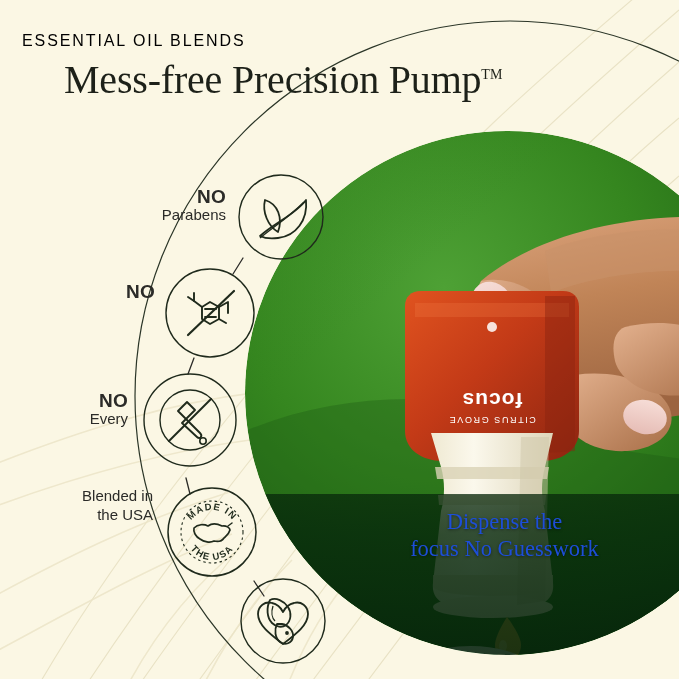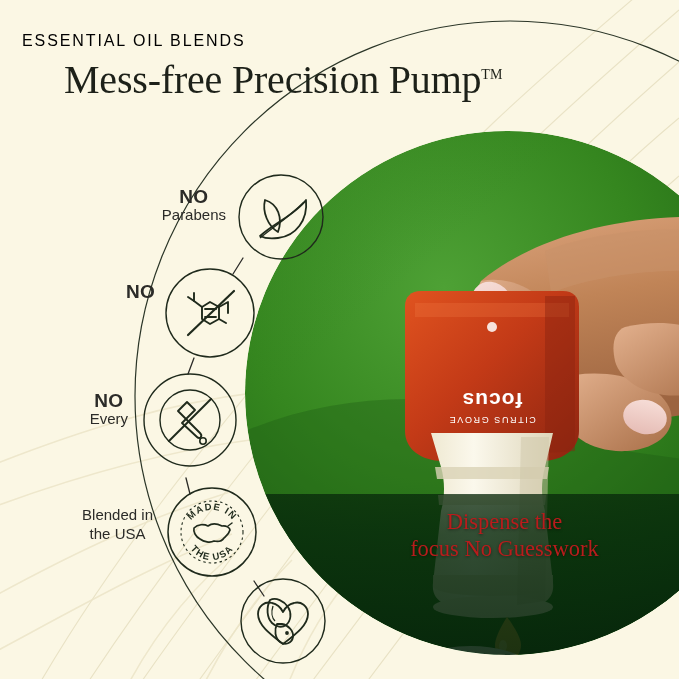--- a/index.html
+++ b/index.html
@@ -35,31 +35,31 @@
   
   .photo-wrap{
     position:absolute;left:245px;top:131px;width:524px;height:524px;
     border-radius:50%;overflow:hidden;
   }
   .photo-svg{position:absolute;left:0;top:0;}
   .outline-arc{position:absolute;left:0;top:0;pointer-events:none;}
 
   .caption{
     position:absolute;left:330px;top:508px;width:349px;
-    text-align:center;color:#b91c1c;
+    text-align:center;color:#1d4ed8;
     font-family:"Liberation Serif", serif;
     font-size:22.5px;line-height:27px;
     text-shadow:0 1px 3px rgba(0,0,0,.45);
     pointer-events:none;
   }
 
   
   .feature{position:absolute;}
   .feature .label{
-    position:absolute;right:0;top:0;text-align:center;white-space:nowrap;
+    position:absolute;right:0;top:0;text-align:right;white-space:nowrap;
     color:#2b2b28;line-height:1.12;
   }
   .feature .no{font-weight:700;font-size:19px;letter-spacing:.3px;display:block;}
   .feature .word{font-weight:400;font-size:15px;display:block;}
   .feature .word.two-line{line-height:1.25;}
 
   .icon-circle{position:absolute;}
 
   
   .dash{position:absolute;}
@@ -315,21 +315,21 @@
     <circle cx="48" cy="48" r="46" fill="none" stroke="#1f2a1c" stroke-width="1.4"></circle>
     <circle cx="48" cy="48" r="30" fill="none" stroke="#1f2a1c" stroke-width="1.4"></circle>
     <g fill="none" stroke="#1f2a1c" stroke-width="1.9" stroke-linejoin="round" stroke-linecap="round">
       <path d="M36 39 L 45 30 L 53 38 L 44 47 Z"></path>
       <path d="M44 47 L 58 61 C 61 64, 58 68, 55 65 L 40 51 Z"></path>
     </g>
     <circle cx="61" cy="69" r="3.2" fill="none" stroke="#1f2a1c" stroke-width="1.6"></circle>
     <path d="M27 69 L 69 27" stroke="#1f2a1c" stroke-width="2" stroke-linecap="round"></path>
   </svg>
 
-  <div class="feature" style="left:0;top:506px;width:153px;height:70px;">
+  <div class="feature" style="left:0;top:487px;width:153px;height:70px;">
     <div class="label">
       <span class="word two-line">Blended in</span>
       <span class="word two-line">the USA</span>
     </div>
   </div>
   <svg class="icon-circle" style="left:166px;top:486px;" width="92" height="92" viewBox="0 0 92 92">
     <defs>
       <path id="arcTop" d="M 20 50 A 26 26 0 0 1 72 50"></path>
       <path id="arcBot" d="M 20 48 A 26 26 0 0 0 72 48"></path>
     </defs>

